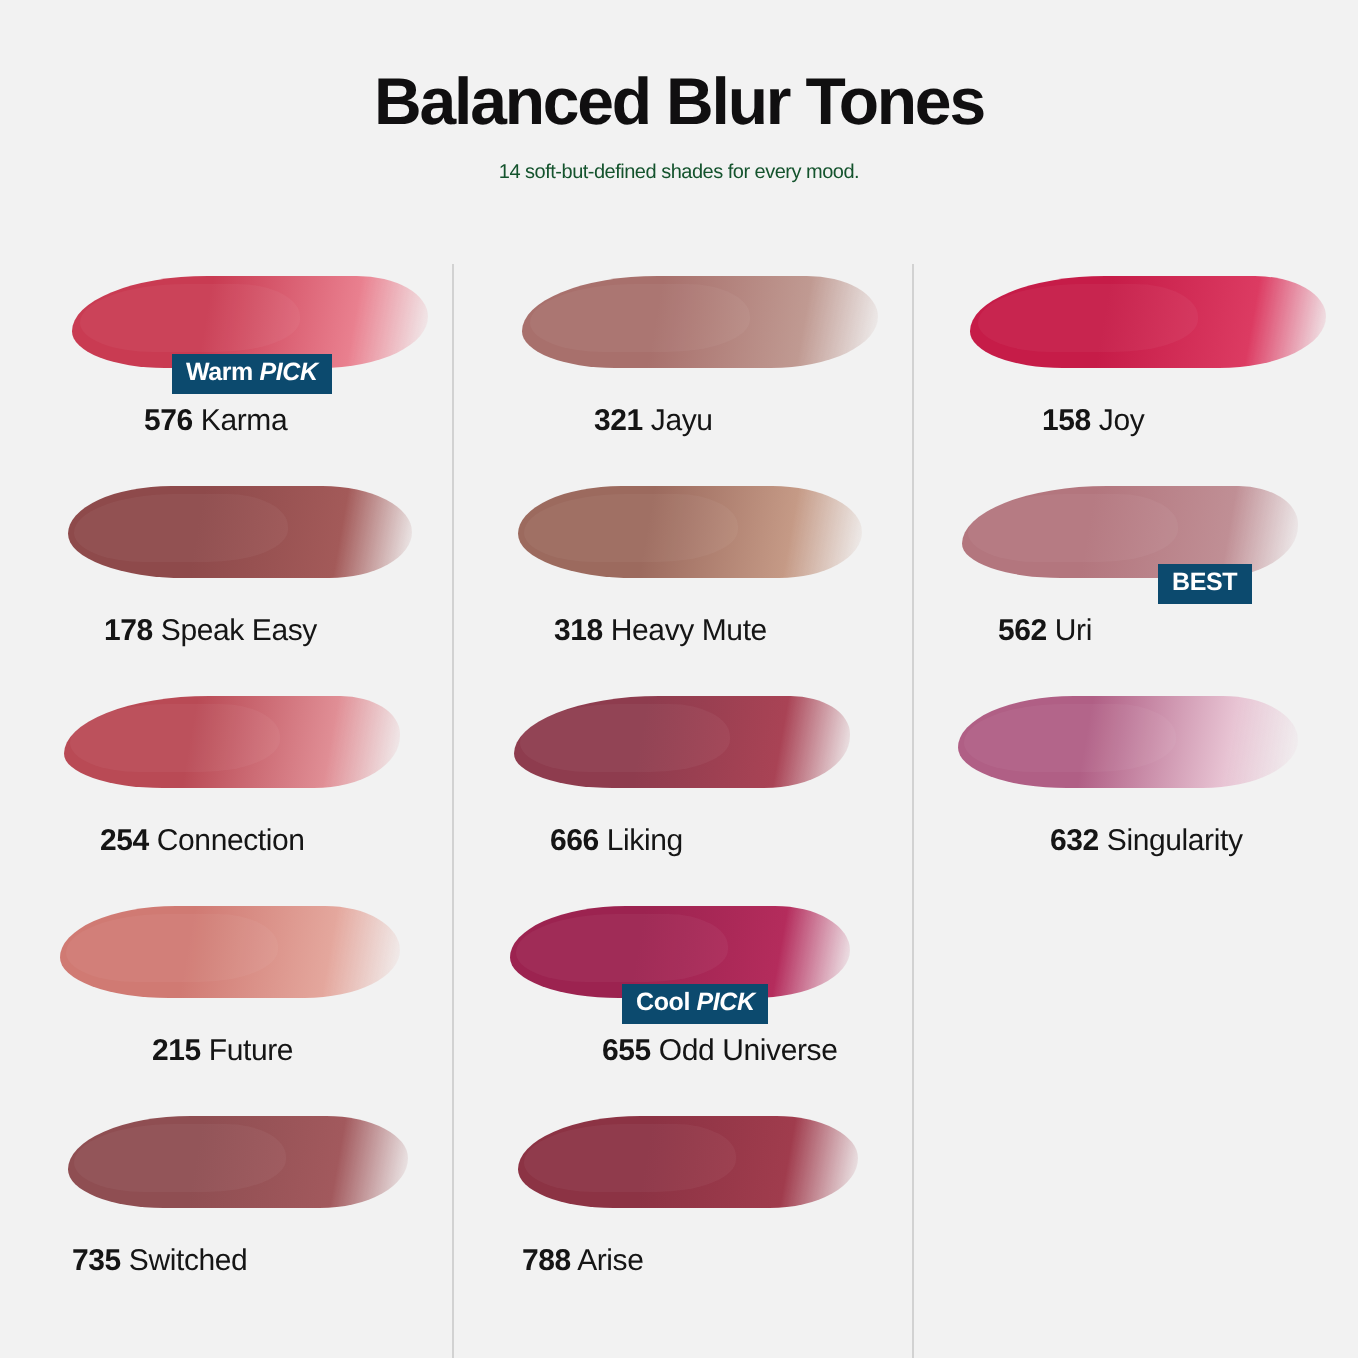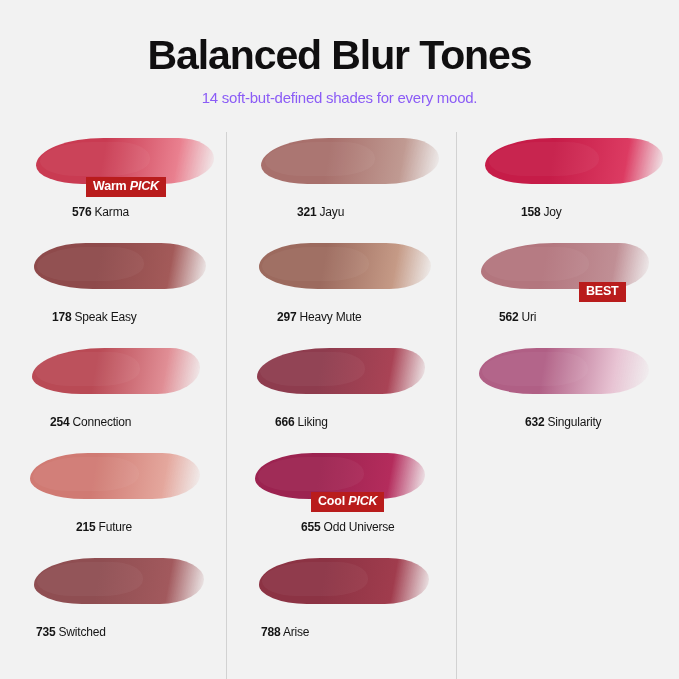--- a/index.html
+++ b/index.html
@@ -22,32 +22,32 @@
     position: relative;
     box-sizing: border-box;
   }
 
   
   .header {
     text-align: center;
     padding-top: 34px;
   }
   .title {
-    font-size: 41px;
+    font-size: 33px;
     font-weight: 700;
     letter-spacing: -1.1px;
     line-height: 1.05;
     margin: 0;
     color: #100f10;
   }
   .subtitle {
-    font-size: 15px;
+    font-size: 10px;
     font-weight: 400;
     margin: 12px 0 0 0;
-    color: #8b5cf6;
+    color: #14532d;
     letter-spacing: -0.25px;
   }
 
   
   .grid {
     position: absolute;
     top: 132px;
     left: 0;
     width: 679px;
     height: 547px;
@@ -90,36 +90,36 @@
     border-radius: 50% 30% 40% 35% / 60% 50% 50% 45%;
     background: rgba(255,255,255,0.045);
     pointer-events: none;
   }
 
   
   .caption {
     position: absolute;
     left: 0;
     bottom: 18px;
-    font-size: 12px;
+    font-size: 15px;
     letter-spacing: -0.2px;
     white-space: nowrap;
     color: #151515;
   }
   .caption .num {
     font-weight: 700;
   }
   .caption .nm {
     font-weight: 400;
   }
 
   .badge {
     position: absolute;
     bottom: 40px;
-    background: #b91c1c;
+    background: #0c4a6e;
     color: #ffffff;
     font-size: 12.5px;
     line-height: 1;
     padding: 3.5px 7px 4.5px 7px;
     white-space: nowrap;
     letter-spacing: -0.2px;
   }
   .badge .b-strong { font-weight: 700; font-style: normal; }
   .badge .b-ital { font-weight: 700; font-style: italic; }
 
@@ -178,21 +178,21 @@
         <div class="cell">
           <div class="swatch-wrap">
             <div class="swatch" style="width: 178px; left: 12px; border-radius: 38% 20% 30% 26% / 60% 44% 56% 40%; background: linear-gradient(100deg, rgb(168, 112, 108) 0%, rgb(168, 112, 108) 38%, rgb(192, 154, 146) 78%, rgba(192, 154, 146, 0) 100%);"></div>
           </div>
           <div class="caption cap-ind-0"><span class="num">321</span><span class="nm"> Jayu</span></div>
         </div>
         <div class="cell">
           <div class="swatch-wrap">
             <div class="swatch" style="width: 172px; left: 10px; border-radius: 30% 26% 24% 34% / 52% 50% 50% 48%; background: linear-gradient(100deg, rgb(156, 106, 94) 0%, rgb(156, 106, 94) 38%, rgb(197, 154, 134) 78%, rgba(197, 154, 134, 0) 100%);"></div>
           </div>
-          <div class="caption cap-ind-1"><span class="num">297</span><span class="nm"> Heavy Mute</span></div>
+          <div class="caption cap-ind-1"><span class="num">318</span><span class="nm"> Heavy Mute</span></div>
         </div>
         <div class="cell">
           <div class="swatch-wrap">
             <div class="swatch" style="width: 168px; left: 8px; border-radius: 44% 18% 26% 30% / 64% 42% 58% 38%; background: linear-gradient(100deg, rgb(142, 60, 78) 0%, rgb(142, 60, 78) 38%, rgb(169, 67, 85) 78%, rgba(169, 67, 85, 0) 100%);"></div>
           </div>
           <div class="caption cap-ind-2"><span class="num">666</span><span class="nm"> Liking</span></div>
         </div>
         <div class="cell">
           <div class="swatch-wrap">
             <div class="swatch" style="width: 170px; left: 6px; border-radius: 34% 22% 28% 32% / 56% 48% 52% 44%; background: linear-gradient(100deg, rgb(156, 35, 80) 0%, rgb(156, 35, 80) 38%, rgb(180, 44, 92) 78%, rgba(180, 44, 92, 0) 100%);"></div>

